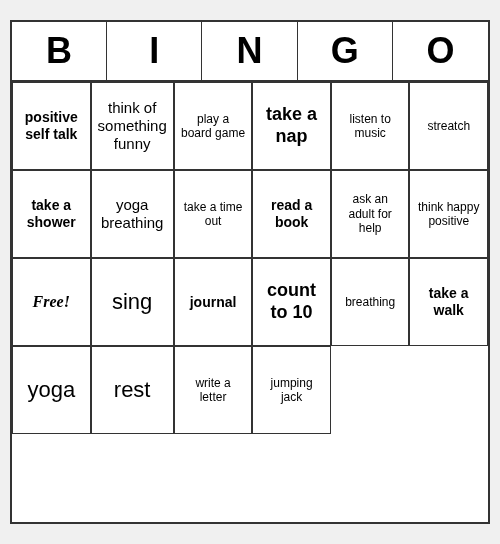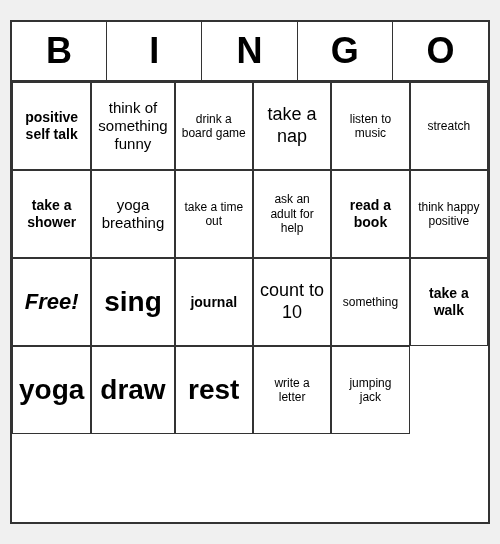--- a/index.html
+++ b/index.html
@@ -57,46 +57,47 @@
       padding: 6px;
       line-height: 1.2;
     }
 
     .bingo-cell .cell-text {
       display: block;
     }
 
     
     .text-xl {
-      font-size: 28px;
-      font-weight: bold;
+      font-size: 22px;
+      font-weight: normal;
     }
 
     .text-lg {
       font-size: 18px;
-      font-weight: normal;
+      font-weight: bold;
     }
 
     .text-md {
       font-size: 14px;
       font-weight: bold;
     }
 
     .text-sm {
       font-size: 12px;
     }
 
     .text-xs {
       font-size: 15px;
     }
 
     .free-cell {
-      font-size: 22px;
+      font-size: 16px;
       font-weight: bold;
       font-style: italic;
+      font-family: Liberation Serif, serif;
     }
   </style>
 </head>
 <body>
 
 <div class="bingo-card">
   <div class="bingo-header">
   <div class="bingo-letter">B</div>
       <div class="bingo-letter">I</div>
       <div class="bingo-letter">N</div>
@@ -104,72 +105,69 @@
       <div class="bingo-letter">O</div>
     </div>
   <div class="bingo-grid">
   <div class="bingo-cell">
         <span class="cell-text text-md">positive self talk</span>
       </div>
       <div class="bingo-cell">
         <span class="cell-text text-xs">think of something funny</span>
       </div>
       <div class="bingo-cell">
-        <span class="cell-text text-sm">drink a board game</span>
+        <span class="cell-text text-sm">play a board game</span>
       </div>
       <div class="bingo-cell">
         <span class="cell-text text-lg">take a nap</span>
       </div>
       <div class="bingo-cell">
         <span class="cell-text text-sm">listen to music</span>
       </div>
       <div class="bingo-cell">
         <span class="cell-text text-sm">streatch</span>
       </div>
       <div class="bingo-cell">
         <span class="cell-text text-md">take a shower</span>
       </div>
       <div class="bingo-cell">
         <span class="cell-text text-xs">yoga breathing</span>
       </div>
       <div class="bingo-cell">
         <span class="cell-text text-sm">take a time out</span>
       </div>
       <div class="bingo-cell">
-        <span class="cell-text text-sm">ask an adult for help</span>
+        <span class="cell-text text-md">read a book</span>
       </div>
       <div class="bingo-cell">
-        <span class="cell-text text-md">read a book</span>
+        <span class="cell-text text-sm">ask an adult for help</span>
       </div>
       <div class="bingo-cell">
         <span class="cell-text text-sm">think happy positive</span>
       </div>
       <div class="bingo-cell">
         <span class="cell-text free-cell">Free!</span>
       </div>
       <div class="bingo-cell">
         <span class="cell-text text-xl">sing</span>
       </div>
       <div class="bingo-cell">
         <span class="cell-text text-md">journal</span>
       </div>
       <div class="bingo-cell">
         <span class="cell-text text-lg">count to 10</span>
       </div>
       <div class="bingo-cell">
-        <span class="cell-text text-sm">something</span>
+        <span class="cell-text text-sm">breathing</span>
       </div>
       <div class="bingo-cell">
         <span class="cell-text text-md">take a walk</span>
       </div>
       <div class="bingo-cell">
         <span class="cell-text text-xl">yoga</span>
-      </div>
-      <div class="bingo-cell">
-        <span class="cell-text text-xl">draw</span>
       </div>
       <div class="bingo-cell">
         <span class="cell-text text-xl">rest</span>
       </div>
       <div class="bingo-cell">
         <span class="cell-text text-sm">write a letter</span>
       </div>
       <div class="bingo-cell">
         <span class="cell-text text-sm">jumping jack</span>
       </div>

